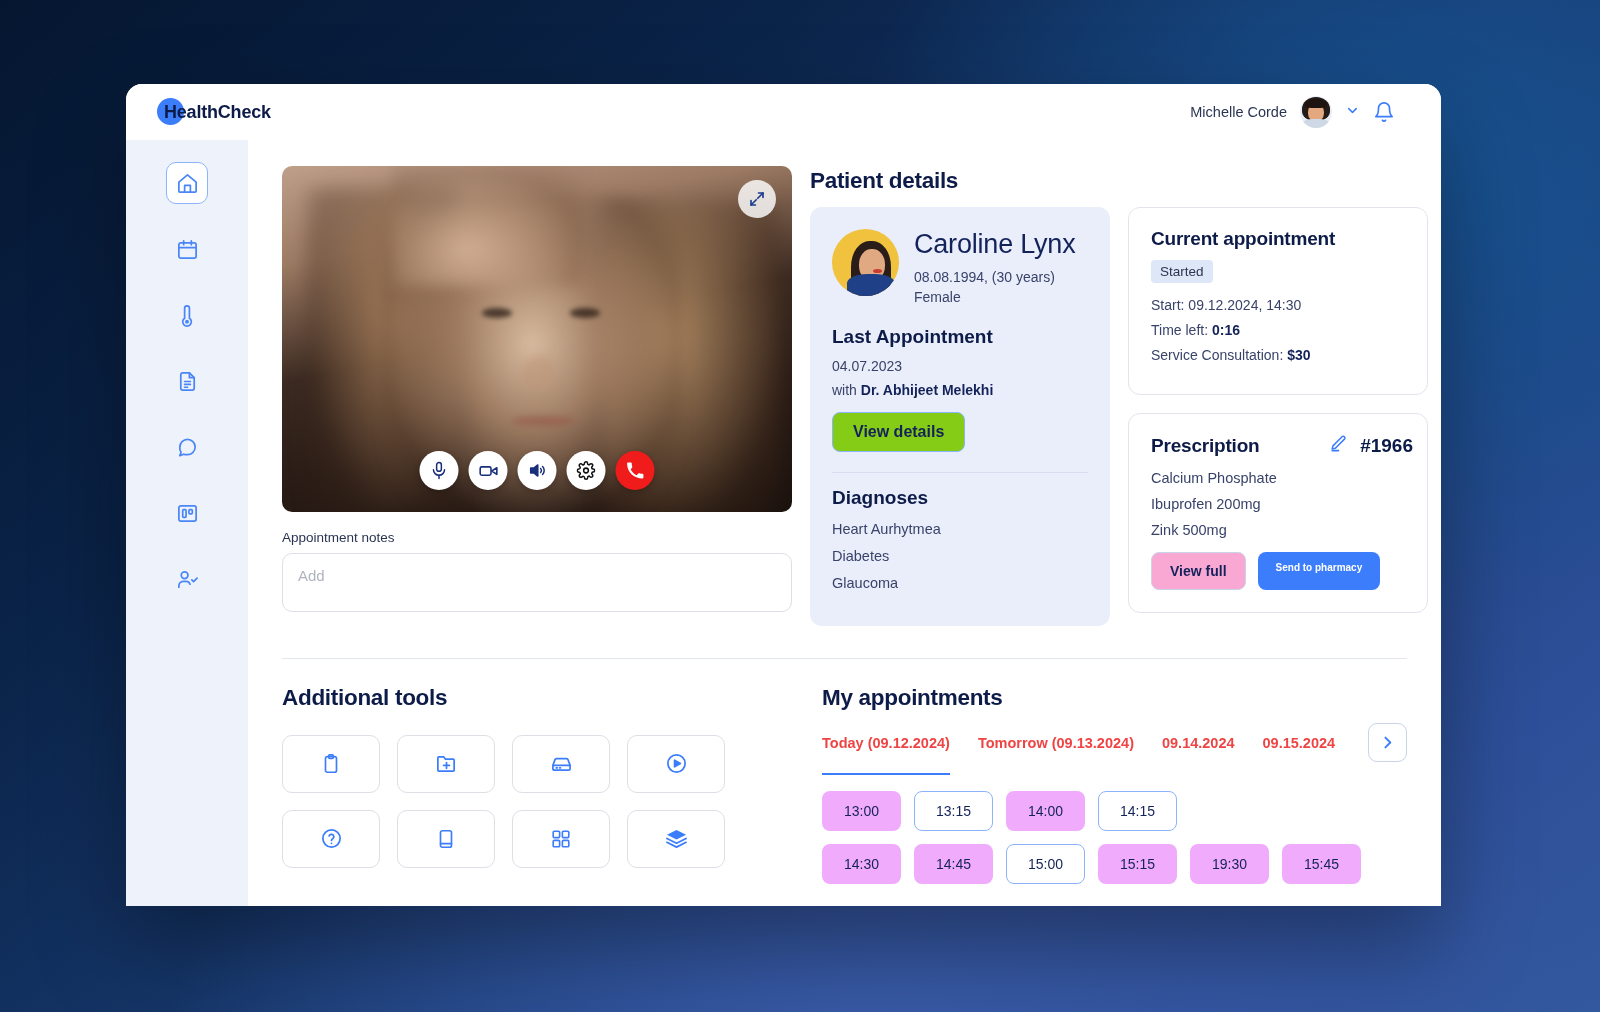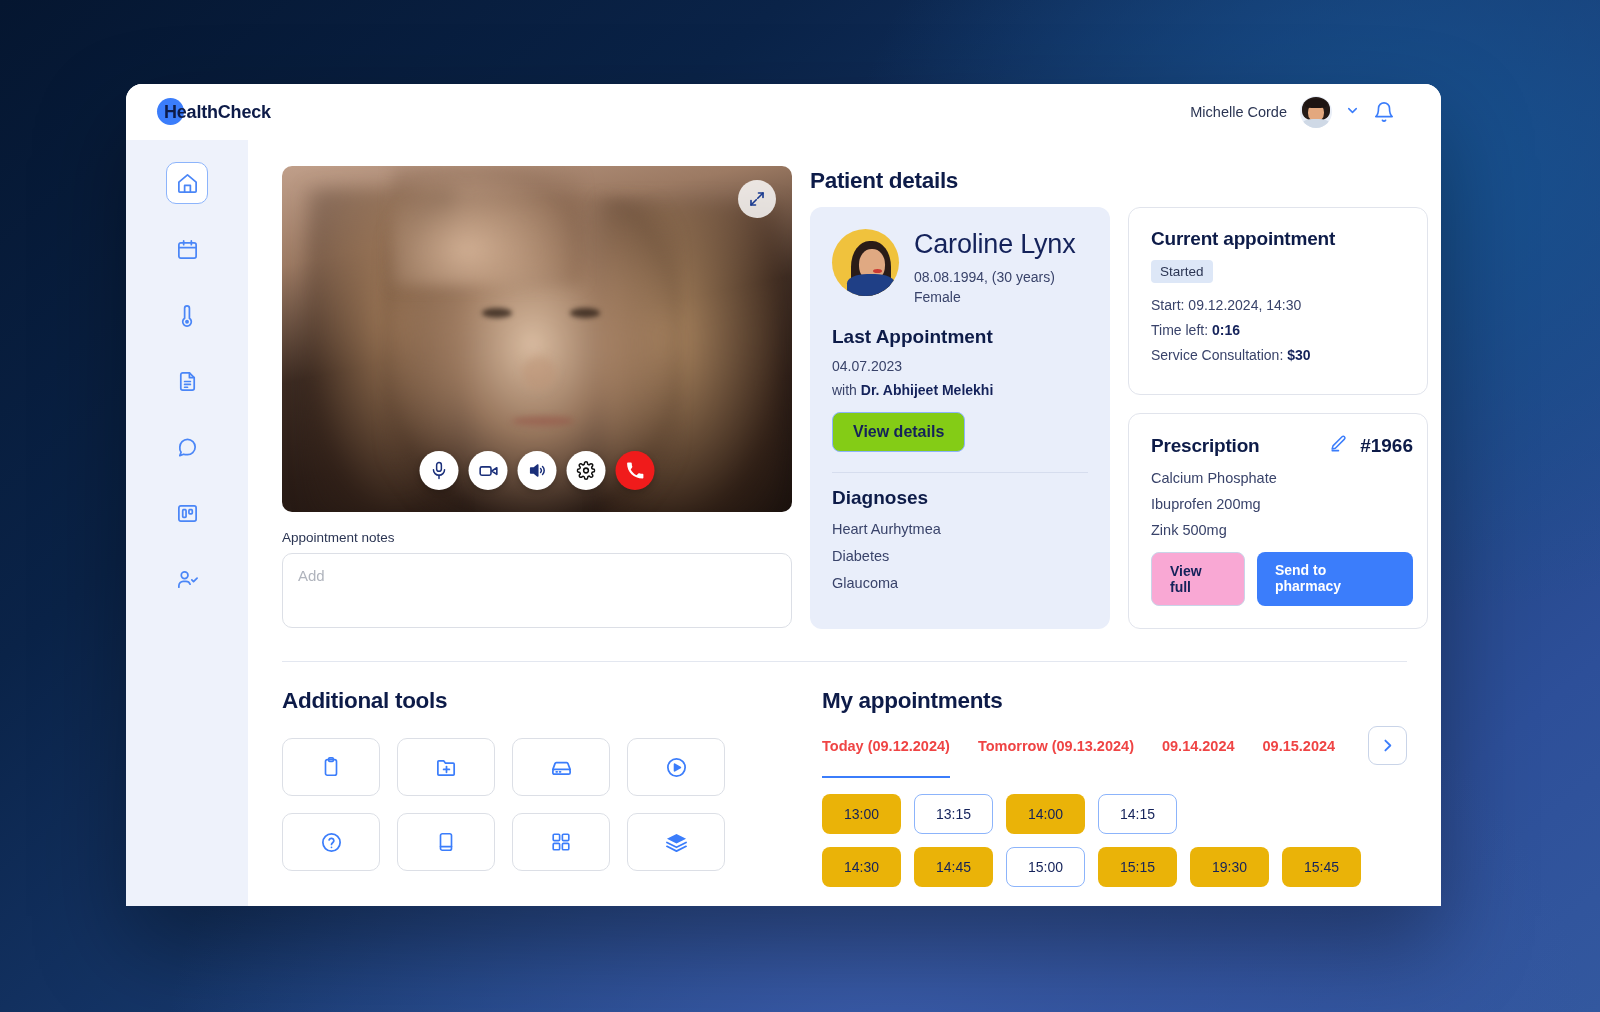--- a/index.html
+++ b/index.html
@@ -138,21 +138,21 @@
   .cbtn {
     width:39px; height:39px; border-radius:50%; background:#fff;
     display:flex; align-items:center; justify-content:center; color:#1a2f7a;
     box-shadow:0 2px 6px rgba(0,0,0,.22);
   }
   .cbtn.dark { color:#111; }
   .cbtn.end { background:#f01b1b; color:#fff; }
 
   .notes-label { font-size:13.5px; color:#2b3553; margin:18px 0 8px 0; }
   .notes-box {
-    width:510px; height:75px; border:1px solid #dcdfe6; border-radius:10px;
+    width:510px; height:59px; border:1px solid #dcdfe6; border-radius:10px;
     padding:13px 15px; font-size:15px; color:#b0b4bd;
   }
 
   .right-col { flex:1; padding-top:2px; }
   .section-title {
     font-size:22.5px; font-weight:bold; color:#0d1b48; letter-spacing:-.3px;
     margin-bottom:13px;
   }
   .cards { display:flex; gap:18px; }
 
@@ -210,21 +210,21 @@
   .rx-right { display:flex; align-items:center; gap:12px; }
   .rx-num { font-size:19px; font-weight:bold; color:#0d1b48; }
   .rx-item { font-size:14.5px; color:#39436a; margin-bottom:10px; }
   .rx-btns { display:flex; gap:12px; margin-top:14px; }
   .btn-wire {
     border:1px solid #c9d4e8; background:#f9a8d4; color:#14225a; border-radius:8px;
     padding:10px 18px; font-size:14px; font-weight:bold;
   }
   .btn-primary {
     background:#3b7dfb; color:#fff; border-radius:8px;
-    padding:10px 18px; font-size:14px; font-weight:bold;
+    padding:10px 18px; font-size:10px; font-weight:bold;
   }
 
   .hr-full { height:1px; background:#e3e7f0; margin:32px 0 0 0; }
 
   
   .bottom-row { display:flex; gap:100px; padding-top:26px; }
   .tools-col { width:440px; flex:none; }
   .big-title { font-size:22.5px; font-weight:bold; color:#0d1b48; letter-spacing:-.3px; }
   .tool-grid {
     display:grid; grid-template-columns:repeat(4,98px); gap:17px; margin-top:24px;
@@ -242,21 +242,21 @@
   }
   .tab.active { border-bottom-color:#3b7dfb; }
   .next-btn {
     position:absolute; right:0; top:-12px; width:39px; height:39px;
     border:1px solid #c9d4e8; border-radius:9px;
     display:flex; align-items:center; justify-content:center; color:#3b7dfb;
   }
   .slot-rows { margin-top:16px; }
   .slot-row { display:flex; gap:13px; margin-bottom:13px; position:relative; }
   .slot {
-    width:79px; height:40px; border-radius:8px; background:#eab308;
+    width:79px; height:40px; border-radius:8px; background:#f0abfc;
     display:flex; align-items:center; justify-content:center;
     font-size:14px; color:#14225a;
   }
   .slot.outlined { background:#fff; border:1px solid #8cb4fb; }
   .slot.selected { background:#92c0fb; }
   .sel-wrap {
     display:flex; gap:13px; background:#dbe9fd; border-radius:10px; padding:6px;
     margin:-6px 0;
   }
 </style>

